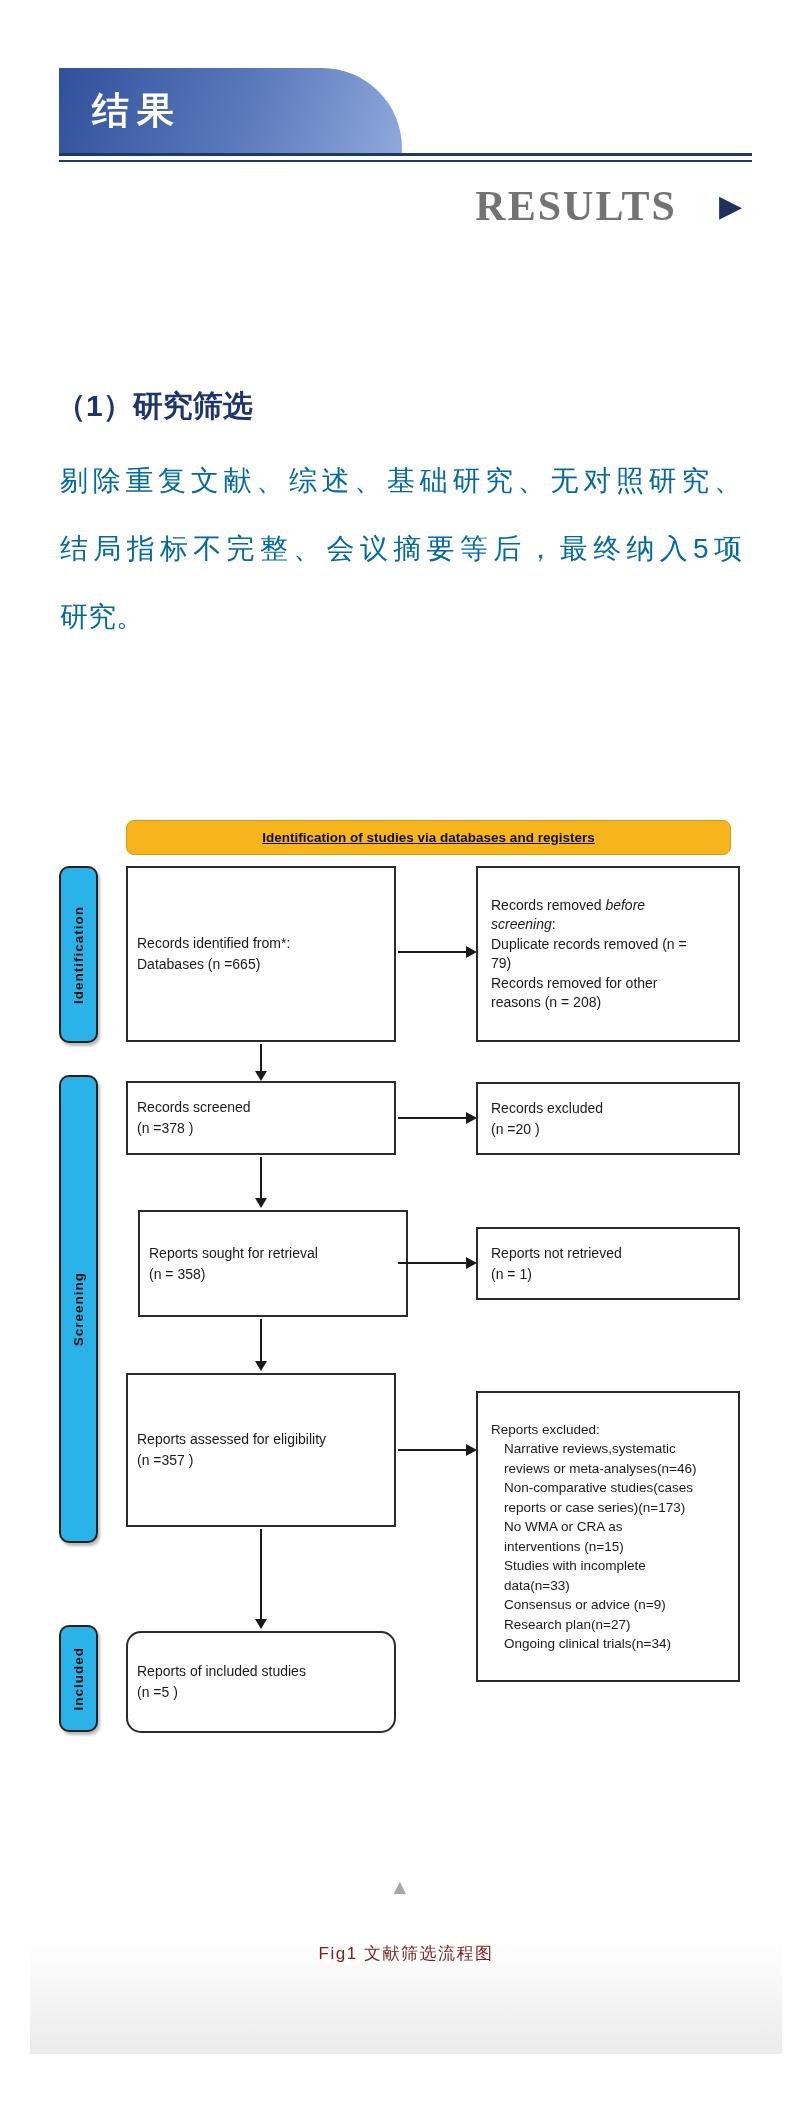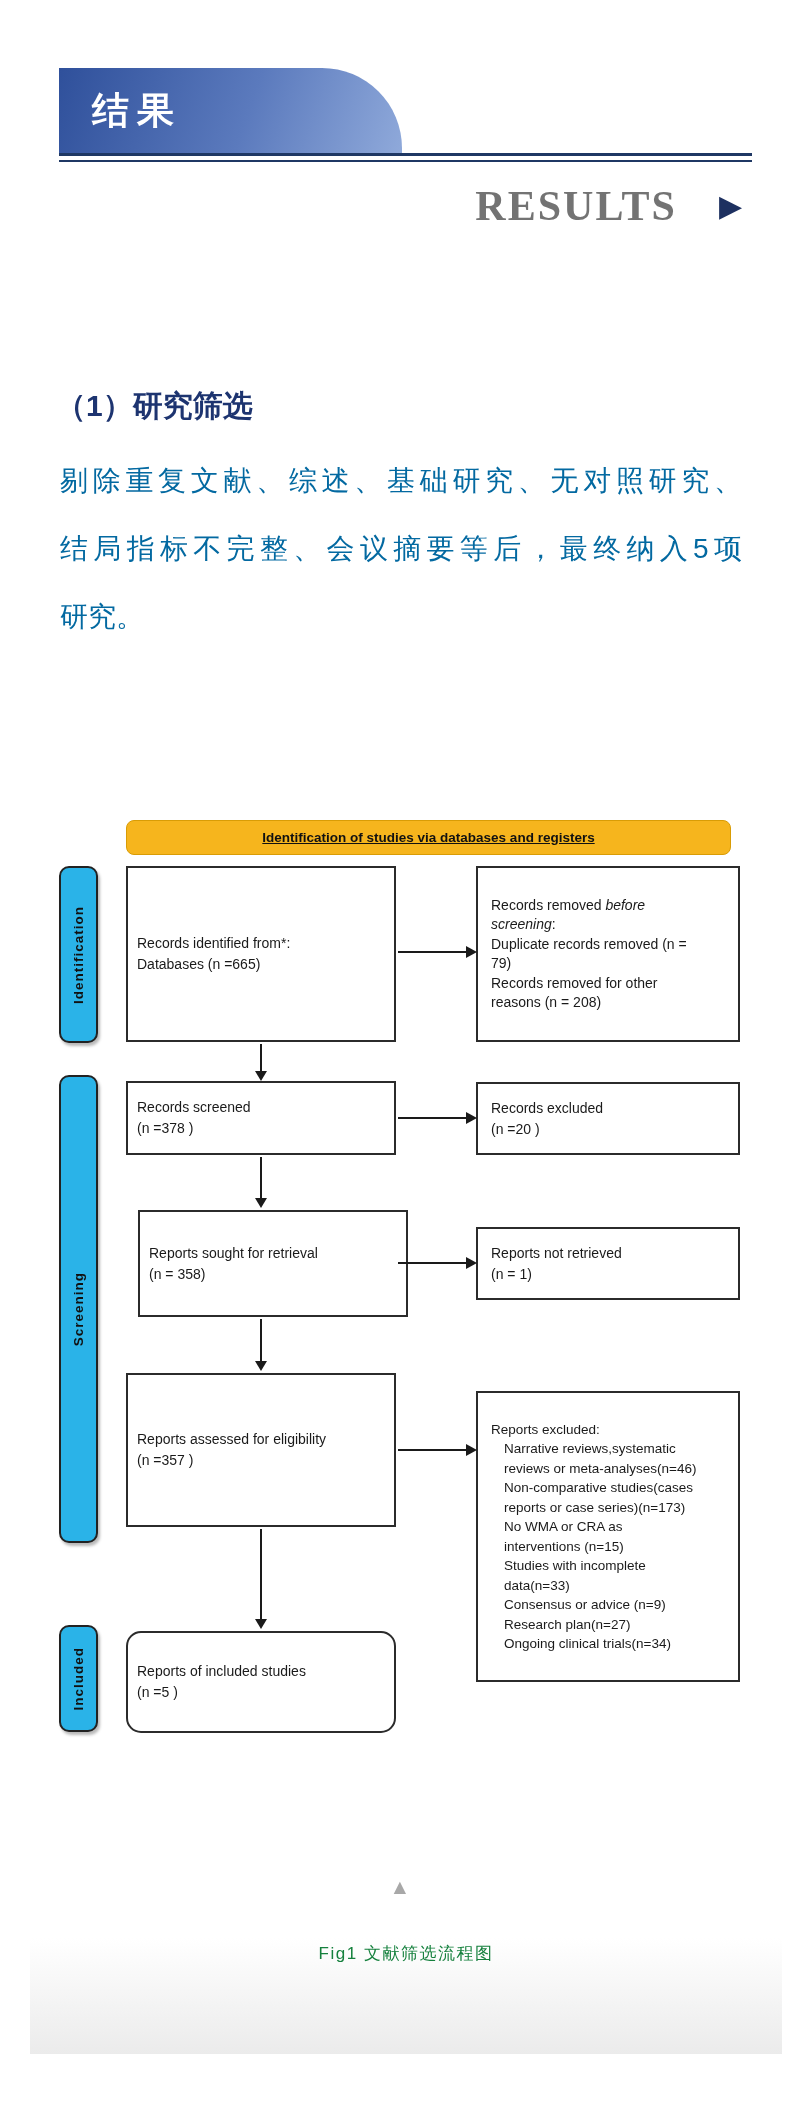--- a/index.html
+++ b/index.html
@@ -67,21 +67,21 @@
                  border-top:10px solid #1a1a1a;border-left:6px solid transparent;border-right:6px solid transparent;}
   .va1{top:1044px;height:27px;} .va2{top:1157px;height:41px;}
   .va3{top:1319px;height:42px;} .va4{top:1529px;height:90px;}
 
   
   .collapse-btn{position:absolute;left:0;top:1876px;width:800px;text-align:center;
                 color:#a8a8a8;font-size:21px;line-height:21px;cursor:pointer;}
   .gray-block{position:absolute;left:30px;top:1938px;width:752px;height:116px;
               background:linear-gradient(180deg,#ffffff 0%,#ebebeb 100%);}
   .caption{position:absolute;left:30px;top:1942px;width:752px;text-align:center;
-           font-size:17px;color:#15803d;letter-spacing:1.5px;}
+           font-size:17px;color:#7f1d1d;letter-spacing:1.5px;}
   i{font-style:italic;}
 </style>
 </head>
 <body>
 
 <div class="page">
 
   <div class="banner">
     <span class="banner-title">结果</span>
   </div>

